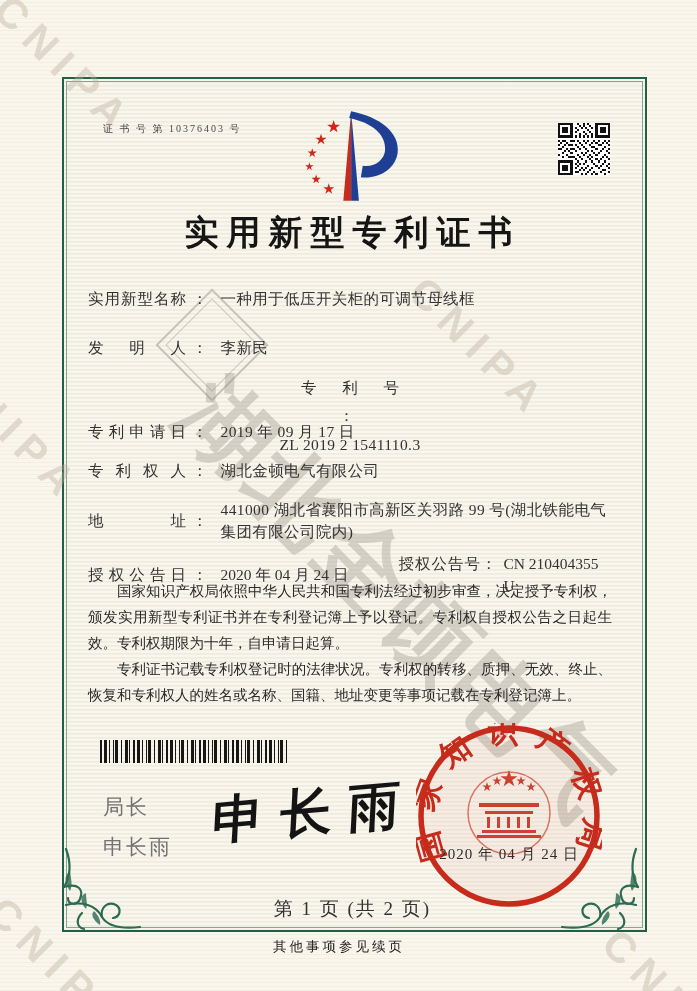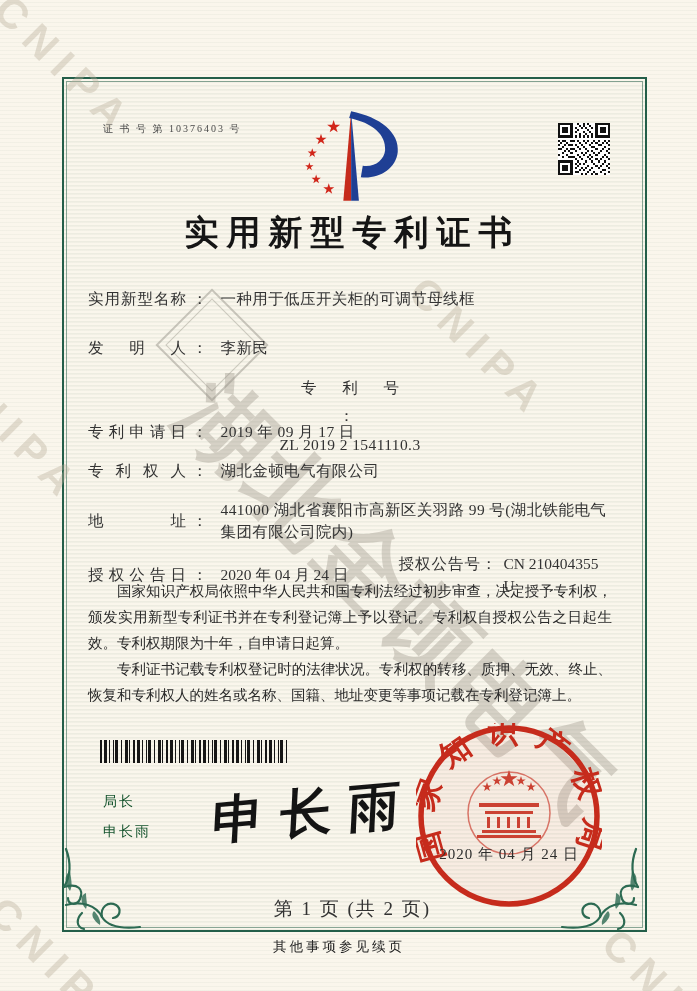--- a/index.html
+++ b/index.html
@@ -40,21 +40,21 @@
   .pair2 .flabel{width:auto;letter-spacing:1px;}
   
   .paras{position:absolute;left:88px;top:578px;width:524px;z-index:3;}
   .paras p{margin:0;text-indent:2em;font-size:14.5px;line-height:1.8;text-align:justify;color:#2a2a2a;}
   
   .barcode{position:absolute;left:100px;top:740px;width:188px;height:23px;z-index:3;
       background:repeating-linear-gradient(90deg,#161616 0 2px,transparent 2px 4px,#161616 4px 7px,
       transparent 7px 9px,#161616 9px 10px,transparent 10px 13px,#161616 13px 14px,transparent 14px 15px,
       #161616 15px 18px,transparent 18px 21px,#161616 21px 22px,transparent 22px 25px,#161616 25px 28px,
       transparent 28px 29px,#161616 29px 30px,transparent 30px 33px);}
-  .director{position:absolute;left:103px;top:793px;z-index:3;font-size:14px;letter-spacing:2px;color:#14532d;font-family:Liberation Mono, monospace;}
+  .director{position:absolute;left:103px;top:793px;z-index:3;font-size:21px;letter-spacing:2px;color:#737373;font-family:Liberation Mono, monospace;}
   .director div{margin-bottom:12px;}
   .signature{position:absolute;left:212px;top:778px;z-index:3;font-size:52px;font-weight:600;
       color:#141414;letter-spacing:16px;transform:rotate(-5deg) skewX(-8deg);white-space:nowrap;}
   .seal{position:absolute;left:416px;top:723px;width:186px;height:186px;z-index:4;}
   .seal-date{position:absolute;left:417px;top:845px;width:184px;z-index:5;text-align:center;
       font-size:15px;color:#2e2e2e;letter-spacing:1px;}
   .flourish{position:absolute;top:843px;width:88px;height:88px;z-index:3;}
   .flourish.fl-left{left:56px;}
   .flourish.fl-right{left:558px;transform:scaleX(-1);}
   .pagenum{position:absolute;left:62px;top:896px;width:581px;z-index:3;text-align:center;

